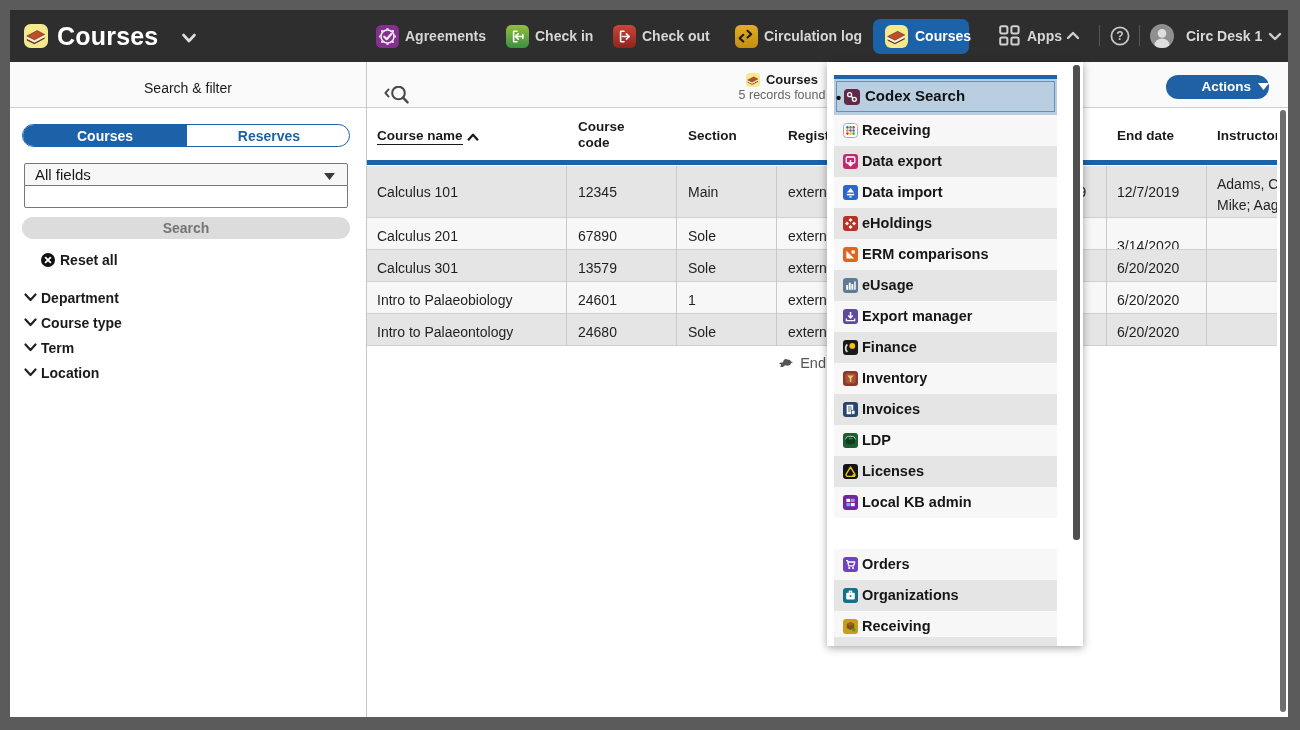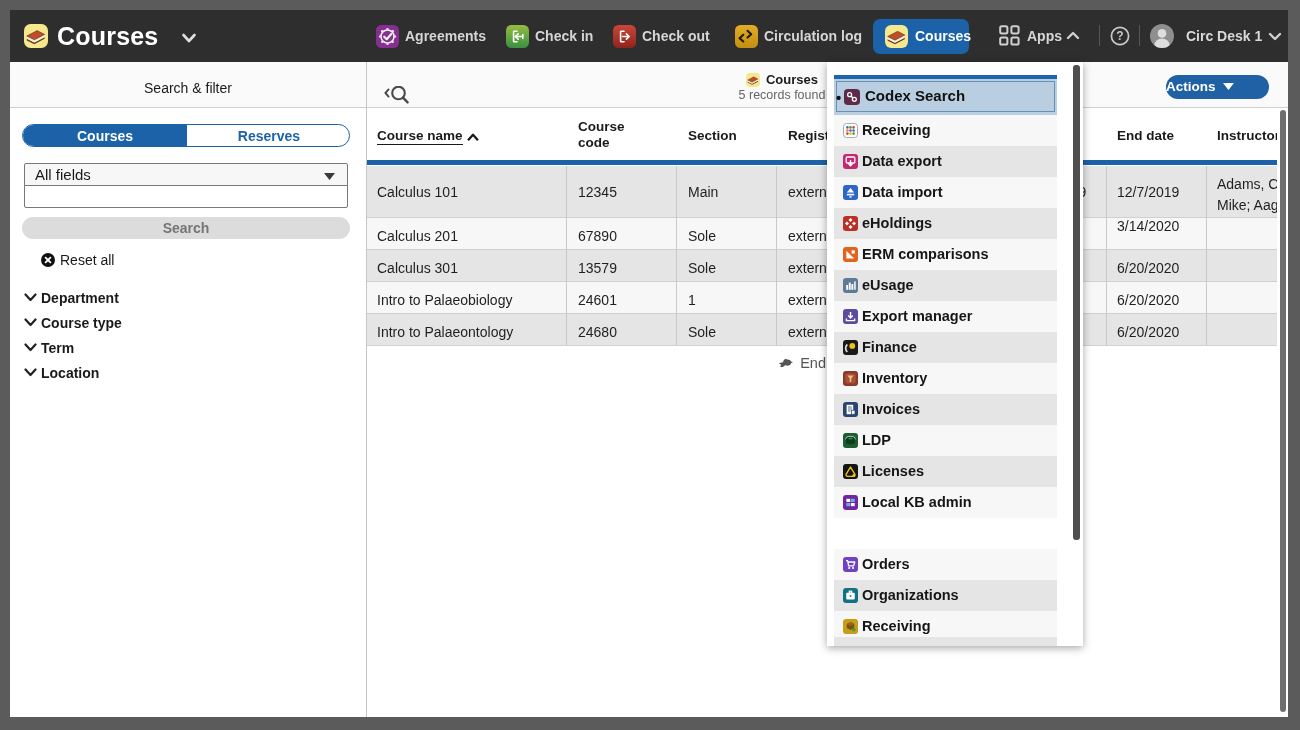--- a/index.html
+++ b/index.html
@@ -20,29 +20,29 @@
 .divider { position:absolute; left:356px; top:52px; width:1px; height:655px; background:#c6c6c6; }
 .sfttl { position:absolute; left:0; top:18px; width:356px; text-align:center; font-weight:normal; font-size:14px; color:#1a1a1a; }
 
 .tabs { position:absolute; left:12px; top:114px; width:328px; height:23px; border:1px solid #1b62a8; border-radius:12px; background:#fff; overflow:hidden; }
 .tabs .on { position:absolute; left:0; top:0; width:164px; height:23px; background:#1b62a8; color:#fff; font-weight:bold; font-size:14px; text-align:center; line-height:22px; }
 .tabs .off { position:absolute; left:164px; top:0; width:164px; height:23px; color:#1b62a8; font-weight:bold; font-size:14px; text-align:center; line-height:22px; }
 .sel { position:absolute; left:14px; top:153px; width:324px; height:23px; border:1px solid #787878; background:#f7f7f7; font-size:15px; color:#1a1a1a; line-height:21px; padding-left:10px; border-radius:2px 2px 0 0;}
 .inp { position:absolute; left:14px; top:175px; width:324px; height:23px; border:1px solid #787878; background:#fff; border-radius:0 0 2px 2px; }
 .sbtn { position:absolute; left:12px; top:207px; width:328px; height:22px; background:#dcdcdc; border-radius:11px; color:#757575; font-weight:bold; font-size:14px; text-align:center; line-height:22px; }
 .reset { position:absolute; left:31px; top:243px; height:14px; }
-.reset span { position:absolute; left:19px; top:-1px; font-weight:normal; font-size:14px; color:#1a1a1a; white-space:nowrap; }
+.reset span { position:absolute; left:19px; top:-1px; font-weight:bold; font-size:14px; color:#1a1a1a; white-space:nowrap; }
 .filt { position:absolute; left:14px; height:16px; font-weight:bold; font-size:14px; color:#1a1a1a; }
 .filt svg { position:absolute; left:0; top:3px; }
 .filt span { position:absolute; left:17px; top:0; white-space:nowrap; }
 
 .rttl { position:absolute; left:357px; top:62px; width:830px; text-align:center; }
 .rttl .t1 { font-size:13px; font-weight:bold; color:#1a1a1a; }
 .rttl .t2 { font-size:12.5px; color:#666; margin-top:1px; }
-.actions { position:absolute; left:1156px; top:65px; width:103px; height:24px; background:#1f61a4; border-radius:12px; color:#fff; font-weight:bold; font-size:13.5px; text-align:left; line-height:24px; }
+.actions { position:absolute; left:1156px; top:65px; width:103px; height:24px; background:#1f61a4; border-radius:12px; color:#fff; font-weight:bold; font-size:13.5px; text-align:right; line-height:24px; }
 
 .th { position:absolute; font-weight:bold; font-size:13.5px; color:#1a1a1a; }
 .bluebar { position:absolute; left:357px; top:150px; width:910px; height:5px; background:#1b62a8; }
 .row { position:absolute; left:357px; width:910px; border-bottom:1px solid #d0d0d0; overflow:hidden; }
 .cell { position:absolute; font-size:14px; color:#1f1f1f; white-space:nowrap; }
 .cline { position:absolute; top:156px; width:1px; height:180px; background:#c9c9c9; }
 .endrow { position:absolute; top:345px; left:357px; width:908px; text-align:center; font-size:14.5px; color:#555; }
 
 .dd { position:absolute; left:817px; top:52px; width:256px; height:584px; background:#fff; box-shadow:0 2px 8px rgba(0,0,0,0.35); }
 .dditem { position:absolute; left:7px; width:223px; height:31px; }
@@ -266,21 +266,21 @@
     <div class="cell" style="left:657px;top:18px">8/31/2019</div>
     <div class="cell" style="left:750px;top:18px">12/7/2019</div>
     <div class="cell" style="left:850px;top:8px;line-height:21px">Adams, Charlie<br>Mike; Aagard, L</div>
   </div>
   <div class="row" style="top:208px;height:32px;background:#f7f7f7">
     <div class="cell" style="left:10px;top:10px">Calculus 201</div>
     <div class="cell" style="left:211px;top:10px">67890</div>
     <div class="cell" style="left:321px;top:10px">Sole</div>
     <div class="cell" style="left:421px;top:10px">external practicums</div>
     <div class="cell" style="left:600px;top:10px">1/1/2020</div>
-    <div class="cell" style="left:750px;top:0">3/14/2020</div>
+    <div class="cell" style="left:750px;top:20px">3/14/2020</div>
   </div>
   <div class="row" style="top:240px;height:32px;background:#e5e5e5">
     <div class="cell" style="left:10px;top:10px">Calculus 301</div>
     <div class="cell" style="left:211px;top:10px">13579</div>
     <div class="cell" style="left:321px;top:10px">Sole</div>
     <div class="cell" style="left:421px;top:10px">external practicums</div>
     <div class="cell" style="left:600px;top:10px">1/1/2020</div>
     <div class="cell" style="left:750px;top:10px">6/20/2020</div>
   </div>
   <div class="row" style="top:272px;height:32px;background:#f7f7f7">

